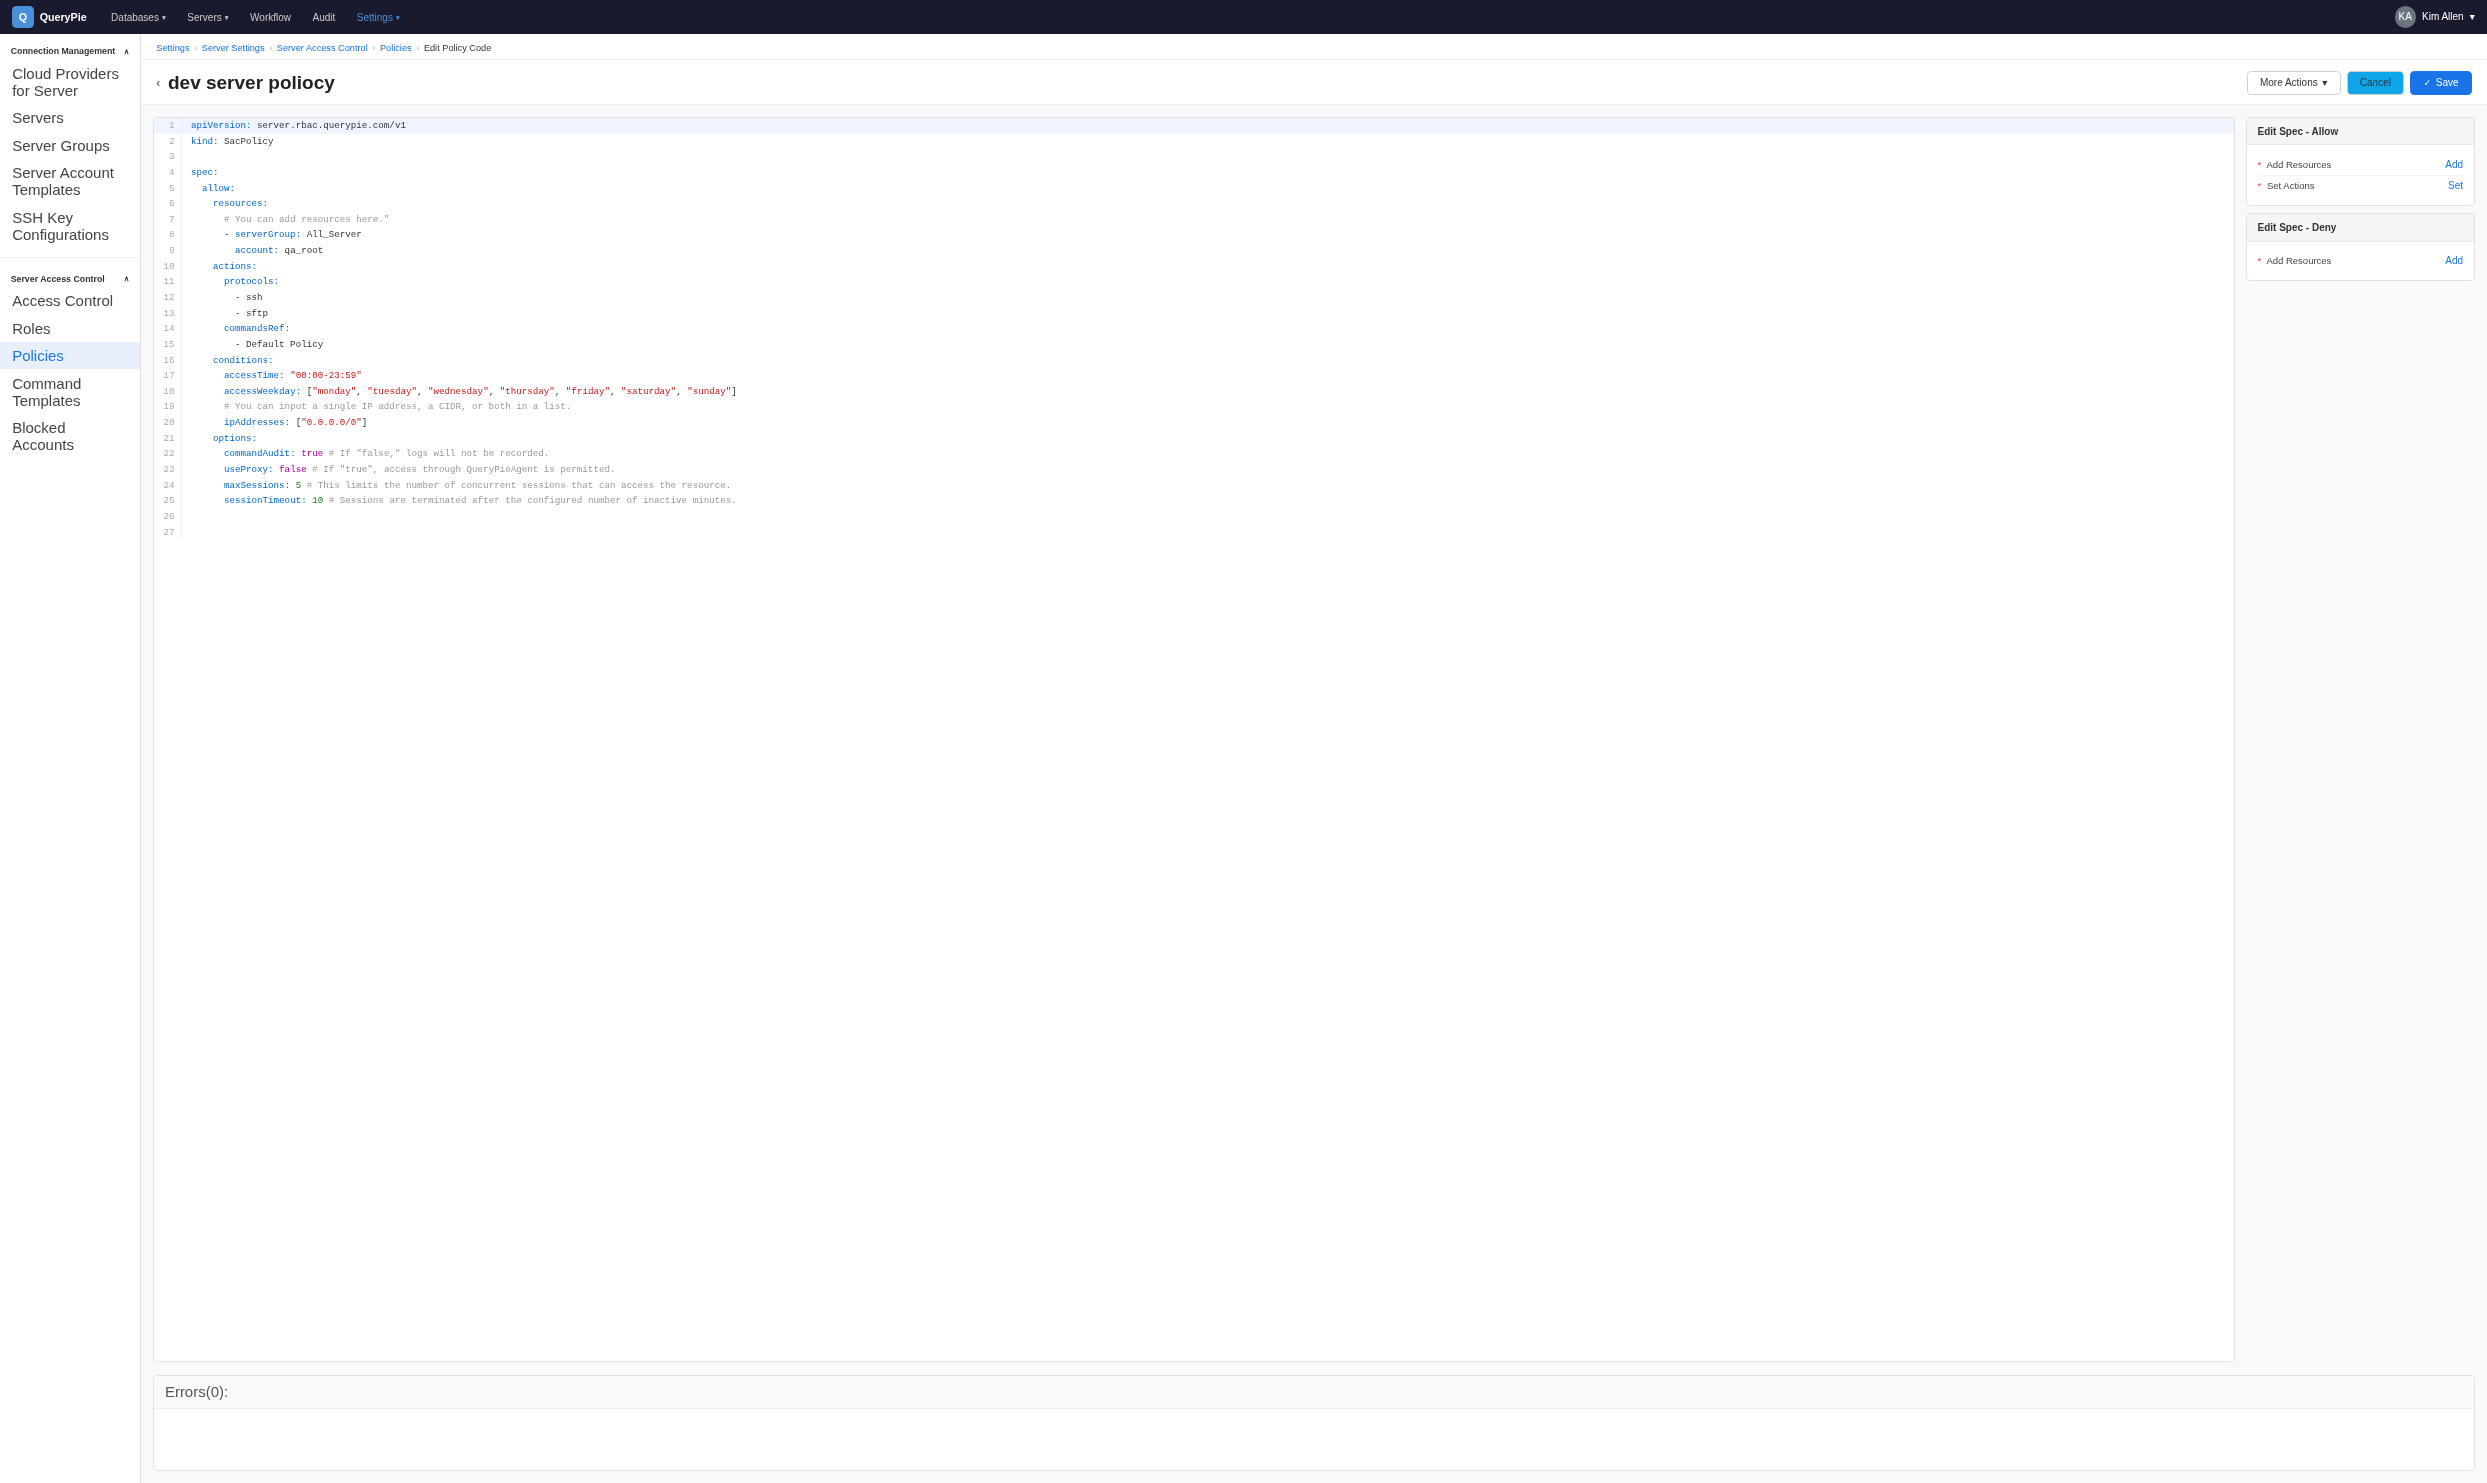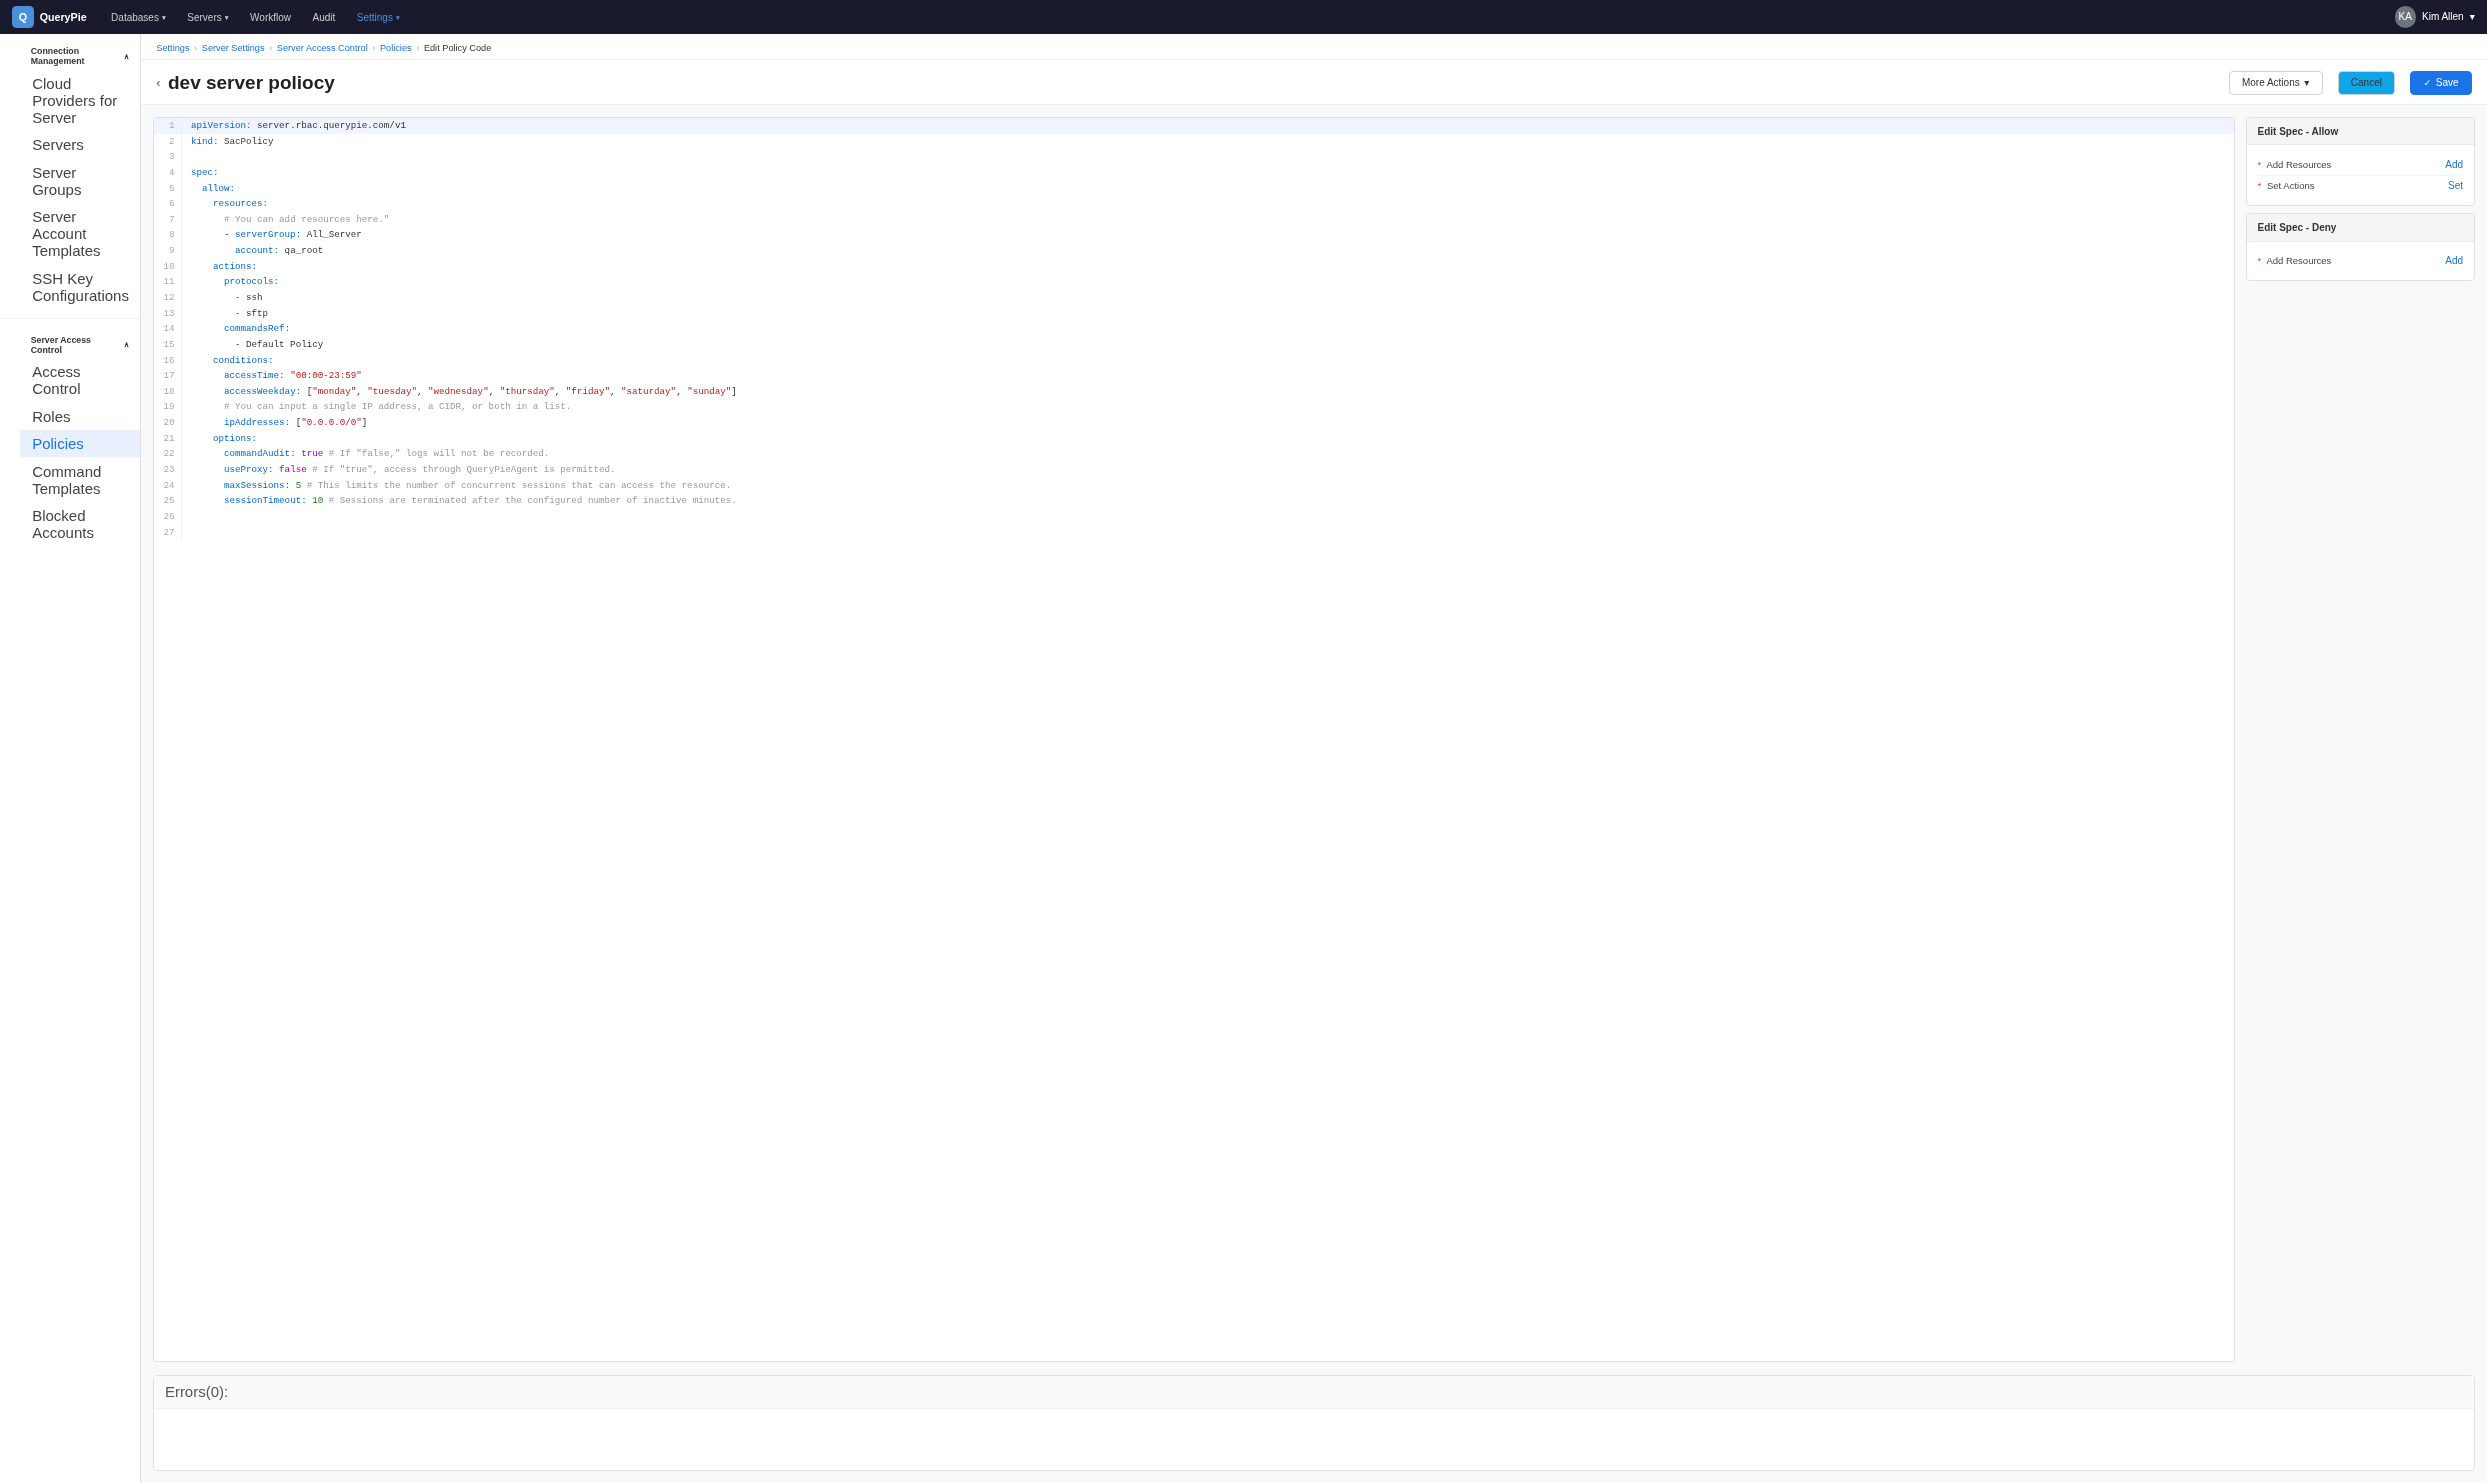--- a/index.html
+++ b/index.html
@@ -17,21 +17,21 @@
     .top-nav .nav-item.active { color: #4a90d9; }
     .top-nav .nav-item .chevron { font-size: 7.6px; }
     .top-nav .user-area { display: flex; align-items: center; gap: 6.1px; color: white; cursor: pointer; }
     .top-nav .user-avatar { width: 21.4px; height: 21.4px; border-radius: 50%; background: #6c757d; display: flex; align-items: center; justify-content: center; color: white; font-size: 10px; }
 
     
     .main-layout { display: flex; flex: 1; overflow: hidden; }
 
     
     .sidebar { width: 141px; background: white; border-right: 0.8px solid #e0e0e0; overflow-y: auto; flex-shrink: 0; }
-    .sidebar-section { padding: 6.1px 0; margin-left: 20px; }
+    .sidebar-section { padding: 6.1px 0; }
     .sidebar-section-header { display: flex; align-items: center; justify-content: space-between; padding: 6.1px 10.7px 3.1px; font-size: 8.8px; font-weight: 600; color: #333; cursor: pointer; }
     .sidebar-section-header .chevron { font-size: 7.6px; }
     .sidebar-item { padding: 5.3px 10.7px 5.3px 12.2px; font-size: 15px; color: #444; cursor: pointer; border-radius: 0; }
     .sidebar-item.active { background: #e8f0fe; color: #1a73e8; font-weight: 500; }
     .sidebar-divider { height: 0.8px; background: #f0f0f0; margin: 3.1px 0; }
 
     
     .content-area { flex: 1; display: flex; flex-direction: column; overflow: hidden; background: #f8f9fa; }
 
     
@@ -39,21 +39,21 @@
     .breadcrumb .sep { color: #aaa; }
     .breadcrumb .current { color: #333; font-weight: 500; }
     .breadcrumb a { color: #1a73e8; text-decoration: none; }
 
     
     .page-header { display: flex; align-items: center; justify-content: space-between; padding: 10.7px 15.3px 9.2px; background: white; border-bottom: 0.8px solid #eee; flex-shrink: 0; }
     .page-header-left { display: flex; align-items: center; gap: 7.6px; }
     .back-btn { color: #555; cursor: pointer; font-size: 12.2px; }
     .page-title { font-size: 19px; font-weight: 600; color: #222; }
     .header-actions { display: flex; gap: 6.1px; align-items: center; }
-    .btn { padding: 5.3px 12.2px; border-radius: 4.6px; font-size: 10px; cursor: pointer; border: 0.8px solid; display: flex; align-items: center; gap: 4.6px; margin-left: 9px; }
+    .btn { padding: 5.3px 12.2px; border-radius: 4.6px; font-size: 10px; cursor: pointer; border: 0.8px solid; display: flex; align-items: center; gap: 4.6px; }
     .btn-more-actions { background: white; border-color: #d0d0d0; color: #333; }
     .btn-cancel { background: #0ea5e9; border-color: #d0d0d0; color: #333; justify-content: center; }
     .btn-save { background: #1a73e8; border-color: #1a73e8; color: white; font-weight: 500; }
     .btn-save .check { font-size: 9.2px; }
 
     
     .inner-content { display: flex; flex: 1; overflow: hidden; padding: 12.2px; gap: 10.7px; }
 
     
     .code-editor { flex: 1; background: white; border: 0.8px solid #e0e0e0; border-radius: 4.6px; overflow: auto; min-height: 0; }

